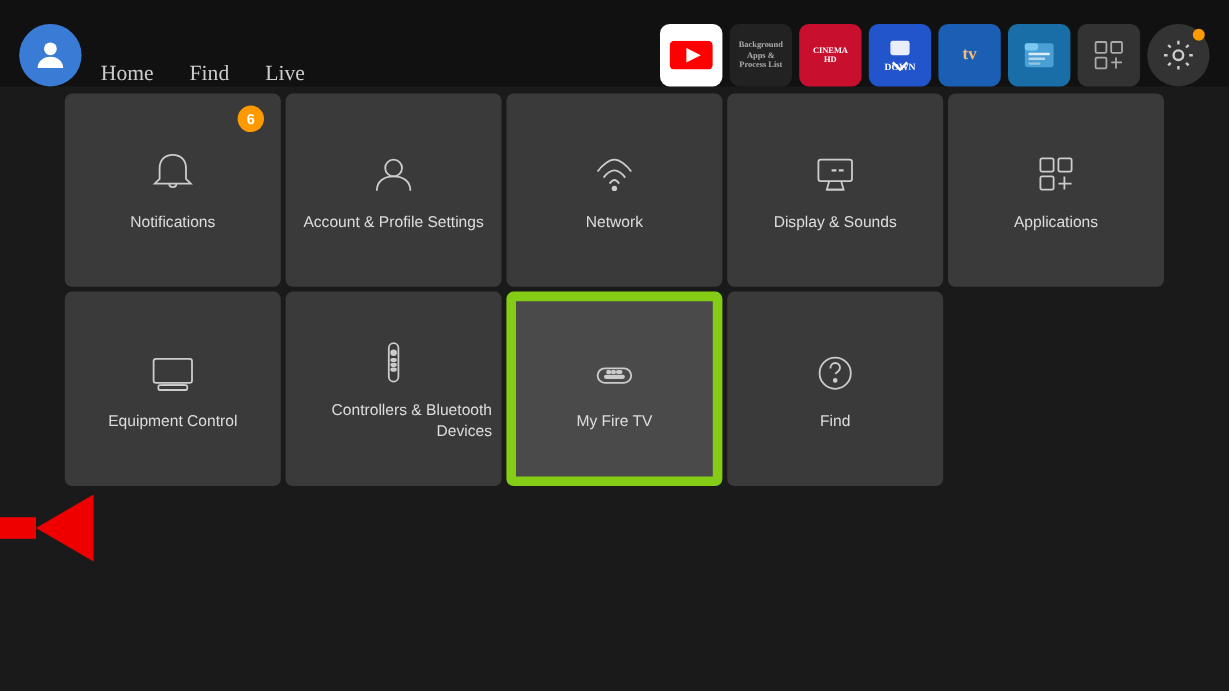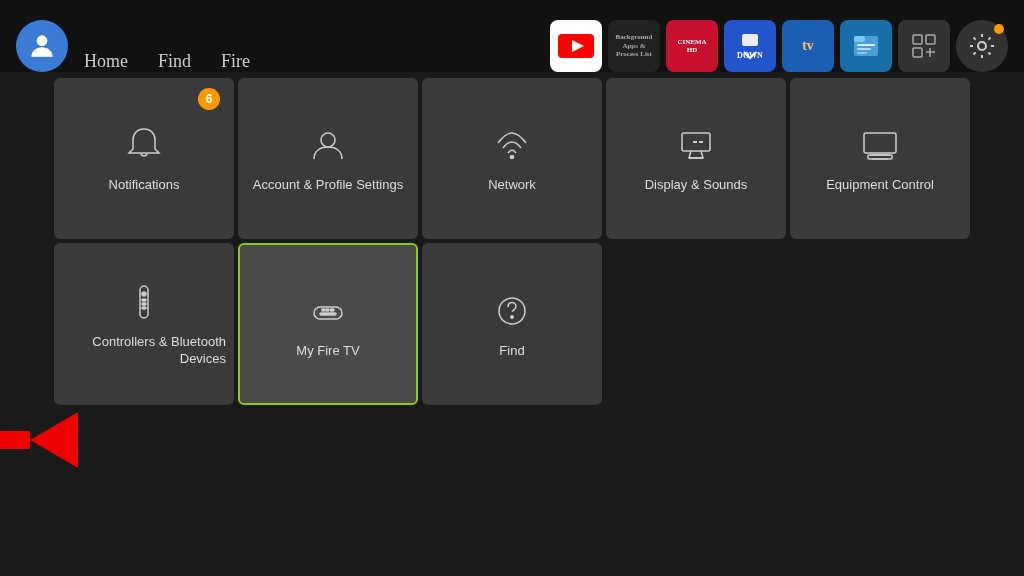--- a/index.html
+++ b/index.html
@@ -112,21 +112,21 @@
       flex-direction: column;
       align-items: center;
       justify-content: center;
       gap: 10px;
       cursor: pointer;
       position: relative;
       transition: background 0.1s;
     }
     .grid-item.selected {
       background: #4a4a4a;
-      border: 2px solid #84cc16;
+      border: 8px solid #84cc16;
     }
 
     .grid-item-label {
       font-size: 13px;
       color: #ddd;
       text-align: right;
       line-height: 1.3;
       padding: 0 8px;
     }
 
@@ -187,21 +187,21 @@
 <nav class="top-nav">
   <div class="nav-avatar">
     <svg viewBox="0 0 24 24" fill="white">
         <circle cx="12" cy="8" r="4"></circle>
         <path d="M4 20c0-4 3.6-7 8-7s8 3 8 7"></path>
       </svg>
   </div>
   <div class="nav-links">
     <span class="nav-link">Home</span>
     <span class="nav-link">Find</span>
-    <span class="nav-link">Fire</span>
+    <span class="nav-link">Live</span>
   </div>
   <div class="nav-apps">
 
     <div class="app-icon app-youtube" title="YouTube">
       <svg width="36" height="24" viewBox="0 0 36 24">
         <rect width="36" height="24" rx="4" fill="#FF0000"></rect>
         <polygon points="14,6 26,12 14,18" fill="white"></polygon>
       </svg>
     </div>
 
@@ -295,20 +295,32 @@
       <svg width="44" height="44" viewBox="0 0 44 44" fill="none" stroke="#ccc" stroke-width="1.5">
         <rect x="8" y="10" width="28" height="18" rx="2"></rect>
         <path d="M17 28 L15 35 L29 35 L27 28"></path>
         <path d="M15 35 L29 35"></path>
         <path d="M19 19 L23 19 M25 19 L29 19" stroke-width="2"></path>
       </svg>
     </div>
     <div class="grid-item-label">Display &amp; Sounds</div>
   </div>
 
+  <div class="grid-item">
+    <div class="icon-wrapper">
+      <svg width="44" height="44" viewBox="0 0 44 44" fill="none" stroke="#ccc" stroke-width="1.5">
+        <rect x="9" y="9" width="11" height="11" rx="1.5"></rect>
+        <rect x="24" y="9" width="11" height="11" rx="1.5"></rect>
+        <rect x="9" y="24" width="11" height="11" rx="1.5"></rect>
+        <line x1="24" y1="30" x2="35" y2="30"></line>
+        <line x1="29" y1="24" x2="29" y2="35"></line>
+      </svg>
+    </div>
+    <div class="grid-item-label">Applications</div>
+  </div>
 
   <div class="grid-item">
     <div class="icon-wrapper">
       <svg width="44" height="44" viewBox="0 0 44 44" fill="none" stroke="#ccc" stroke-width="1.5">
         <rect x="6" y="10" width="32" height="20" rx="2"></rect>
         <rect x="10" y="32" width="24" height="4" rx="1"></rect>
         <line x1="14" y1="36" x2="30" y2="36"></line>
         <line x1="12" y1="32" x2="32" y2="32"></line>
       </svg>
     </div>

